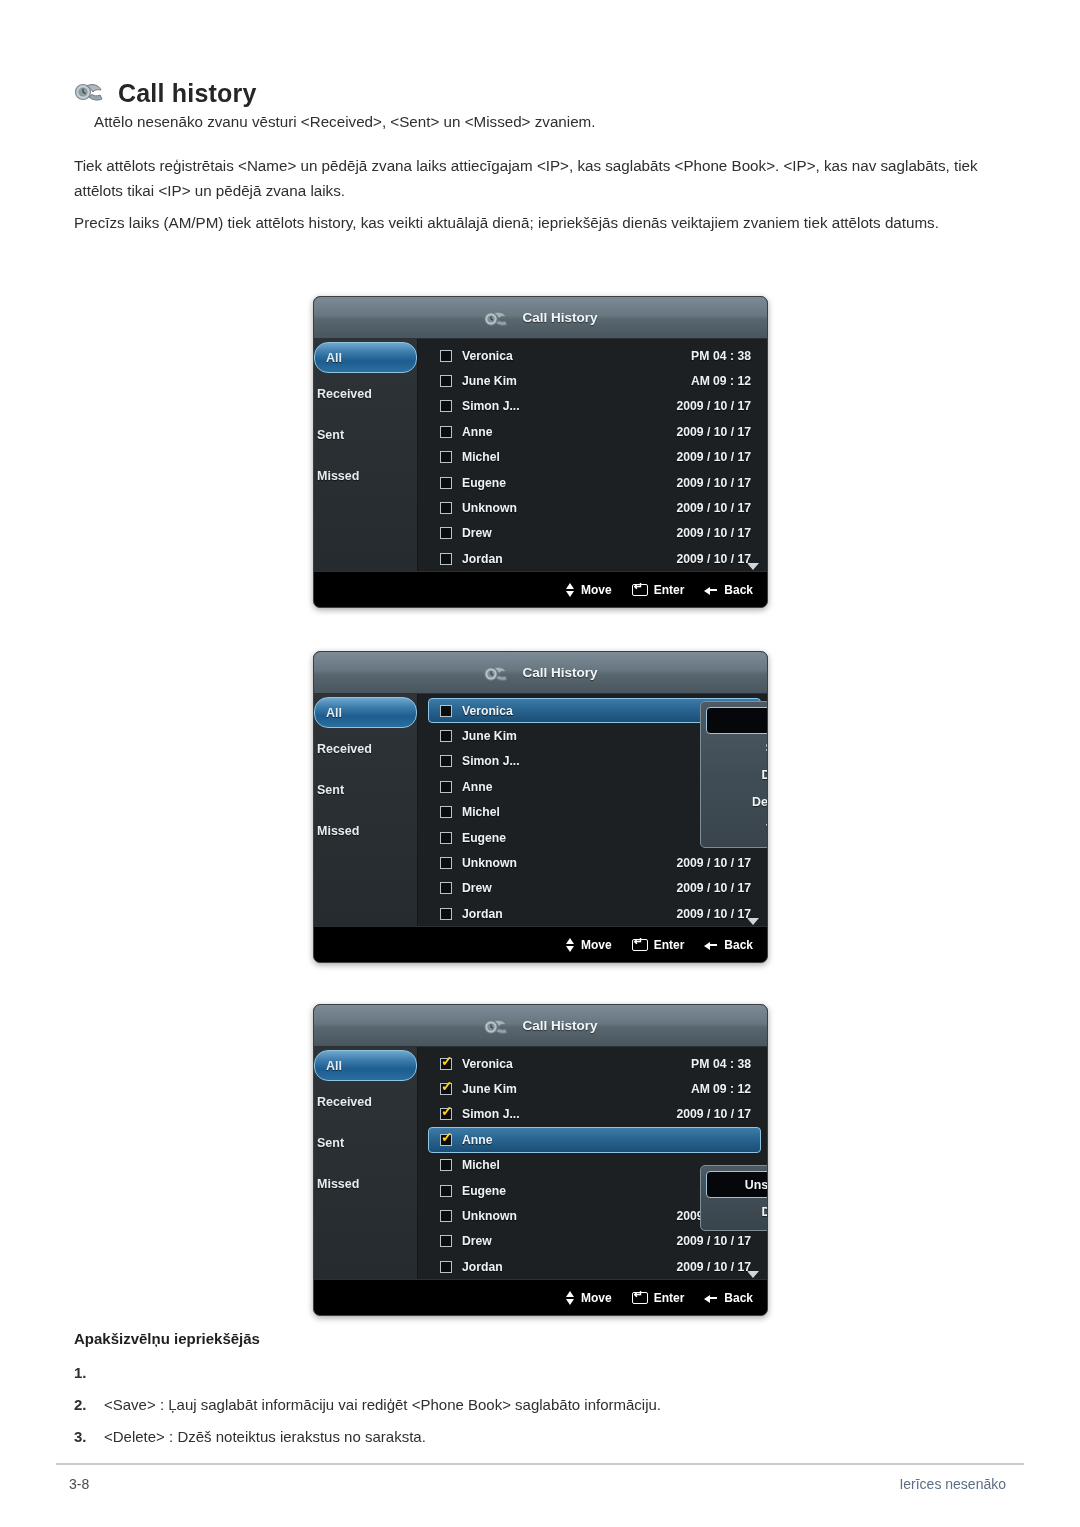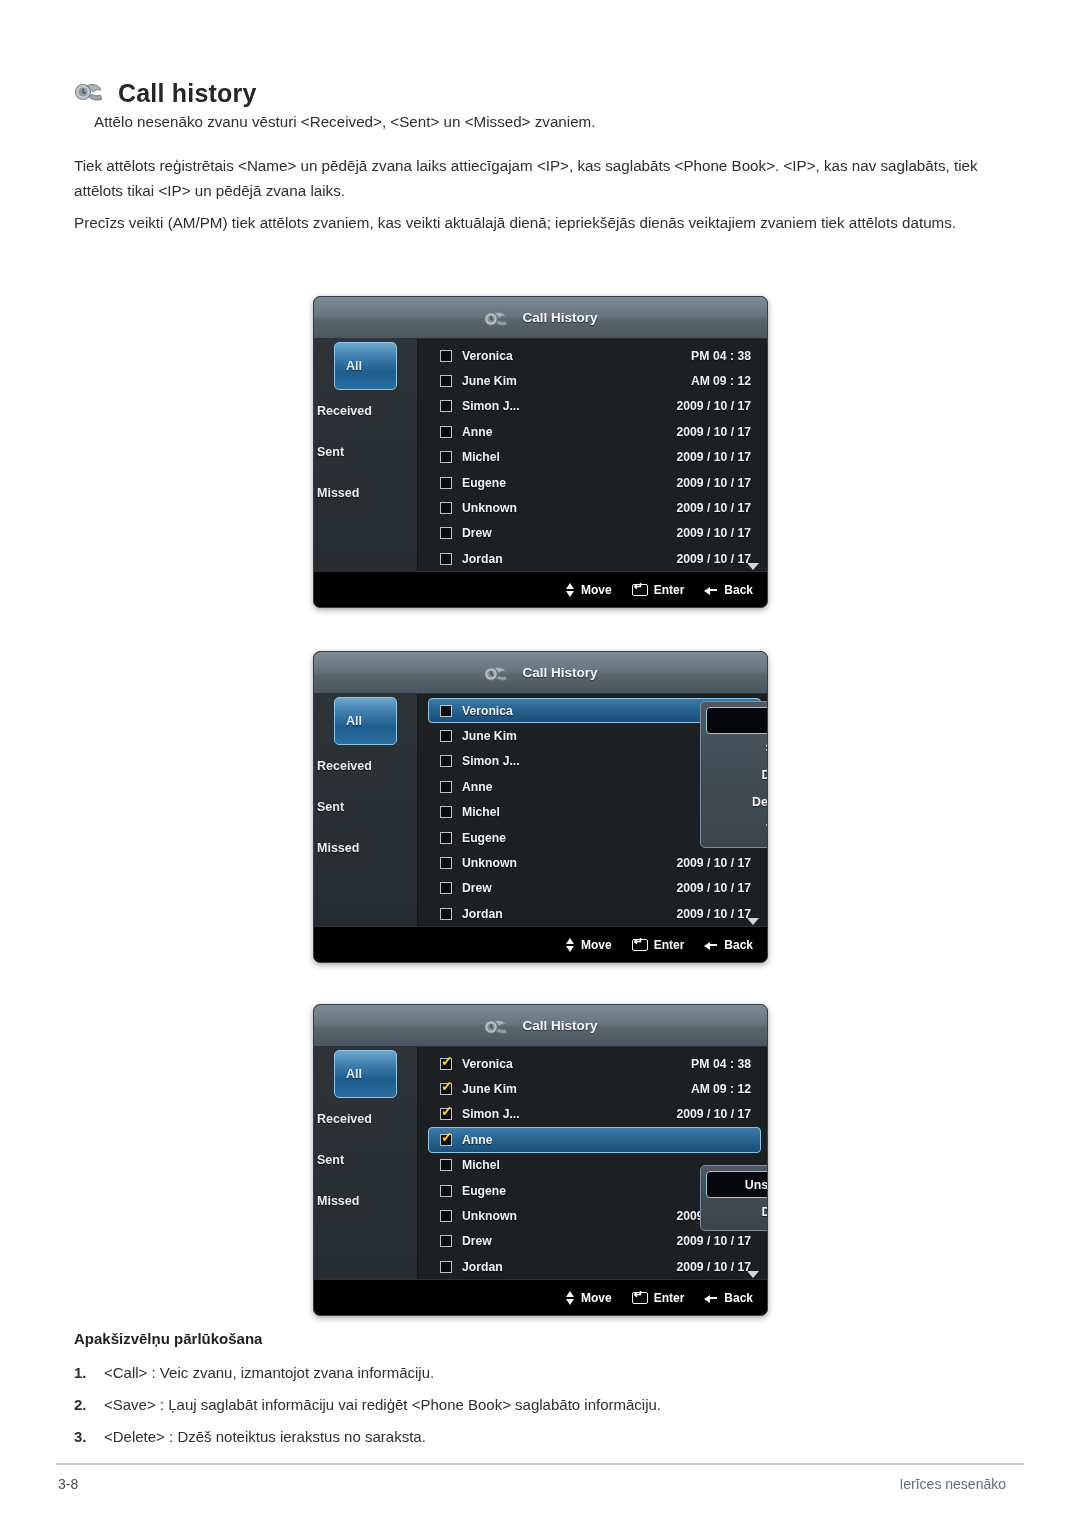--- a/index.html
+++ b/index.html
@@ -67,24 +67,24 @@
   }
   .side-item {
     height: 41px; display: flex; align-items: center;
     padding-left: 3px;
     color: #e6ecef; font-size: 12.5px; font-weight: bold;
     text-shadow: 0 1px 1px rgba(0,0,0,.6);
   }
   .side-item.active {
     background: linear-gradient(180deg,#6ea8cd 0%,#3f7fae 30%,#1d5d90 62%,#2a6e9f 100%);
     border: 1px solid #8fc4e4;
-    border-radius: 5px;
-    margin: 0 20px;
+    border-radius: 14px;
+    margin: 0 0;
     padding-left: 11px;
-    height: 48px;
+    height: 31px;
   }
 
   .osd-list {
     flex: 1 1 auto;
     background: #1d2023;
     padding: 4px 0 0 8px;
     position: relative;
   }
   .row {
     height: 25.4px; display: flex; align-items: center;
@@ -189,21 +189,21 @@
     display: flex; gap: 14px; font-size: 15px; line-height: 32px; color: #2f2f2f;
   }
   .olist .onum { font-weight: bold; width: 16px; flex: 0 0 16px; }
 
   
   .foot-rule {
     position: absolute; left: 56px; top: 1463px; width: 968px; height: 2px;
     background: #c9ccd0;
   }
   .foot-left {
-    position: absolute; left: 58px; top: 1476px;
+    position: absolute; left: 69px; top: 1476px;
     font-size: 14px; color: #4a4a4a;
   }
   .foot-right {
     position: absolute; right: 74px; top: 1476px;
     font-size: 14px; color: #5d6f84;
   }
 </style>
 </head>
 <body>
 
@@ -217,21 +217,21 @@
         <path d="M9 10.6 V14 L11.5 15.6" stroke="#3d464c" stroke-width="1.3" fill="none"></path>
         <path d="M13 8 C18 5 25 7 27 12 C23 11 20 12 19 14 C17 11 15 9 13 8 Z" fill="#aeb8be" stroke="#6f7a81" stroke-width="1"></path>
         <path d="M15 19 C18 22 24 23 28 21 L26 17 C23 18.5 20 18 18 16.5 Z" fill="#9aa5ad" stroke="#6f7a81" stroke-width="1"></path>
       </svg>
     </span>
     <span class="doc-title">Call history</span>
   </div>
 
   <div class="para" id="p1">Attēlo nesenāko zvanu vēsturi &lt;Received&gt;, &lt;Sent&gt; un &lt;Missed&gt; zvaniem.</div>
   <div class="para" id="p2">Tiek attēlots reģistrētais &lt;Name&gt; un pēdējā zvana laiks attiecīgajam &lt;IP&gt;, kas saglabāts &lt;Phone Book&gt;. &lt;IP&gt;, kas nav saglabāts, tiek attēlots tikai &lt;IP&gt; un pēdējā zvana laiks.</div>
-  <div class="para" id="p3">Precīzs veikti (AM/PM) tiek attēlots zvaniem, kas veikti aktuālajā dienā; iepriekšējās dienās veiktajiem zvaniem tiek attēlots datums.</div>
+  <div class="para" id="p3">Precīzs laiks (AM/PM) tiek attēlots history, kas veikti aktuālajā dienā; iepriekšējās dienās veiktajiem zvaniem tiek attēlots datums.</div>
 
   <div class="osd" id="osd1">
     <div class="osd-title">
       <span class="tbar-icon">
         <svg width="28" height="24" viewBox="0 0 28 24">
           <circle cx="8" cy="13" r="6.2" fill="#b6c0c7" stroke="#6d787f" stroke-width="1"></circle>
           <circle cx="8" cy="13" r="3.6" fill="#7f8b93"></circle>
           <path d="M8 10.3 V13 L10 14.2" stroke="#2e363b" stroke-width="1.1" fill="none"></path>
           <path d="M11 7 C15 5 21 6.5 23 10.5 C19.5 9.8 17 10.8 16 12.5 C14.5 10 13 8 11 7 Z" fill="#a6b1b8" stroke="#68737a" stroke-width=".9"></path>
           <path d="M13 17 C16 19.5 21 20 24 18.4 L22.3 15 C20 16.2 17.5 15.8 16 14.6 Z" fill="#95a0a8" stroke="#68737a" stroke-width=".9"></path>
@@ -549,25 +549,24 @@
           <span class="ic-enter"></span>
           <span>Enter</span>
         </div>
         <div class="foot-item">
           <span class="ic-back"></span>
           <span>Back</span>
         </div>
       </div>
   </div>
 
-  <div class="sub-head">Apakšizvēlņu pārlūkošana</div>
+  <div class="sub-head">Apakšizvēlņu iepriekšējās</div>
   <div class="olist">
       <div class="oitem">
         <span class="onum">1.</span>
-        <span>&lt;Call&gt; : Veic zvanu, izmantojot zvana informāciju.</span>
       </div>
       <div class="oitem">
         <span class="onum">2.</span>
         <span>&lt;Save&gt; : Ļauj saglabāt informāciju vai rediģēt &lt;Phone Book&gt; saglabāto informāciju.</span>
       </div>
       <div class="oitem">
         <span class="onum">3.</span>
         <span>&lt;Delete&gt; : Dzēš noteiktus ierakstus no saraksta.</span>
       </div>
     </div>

